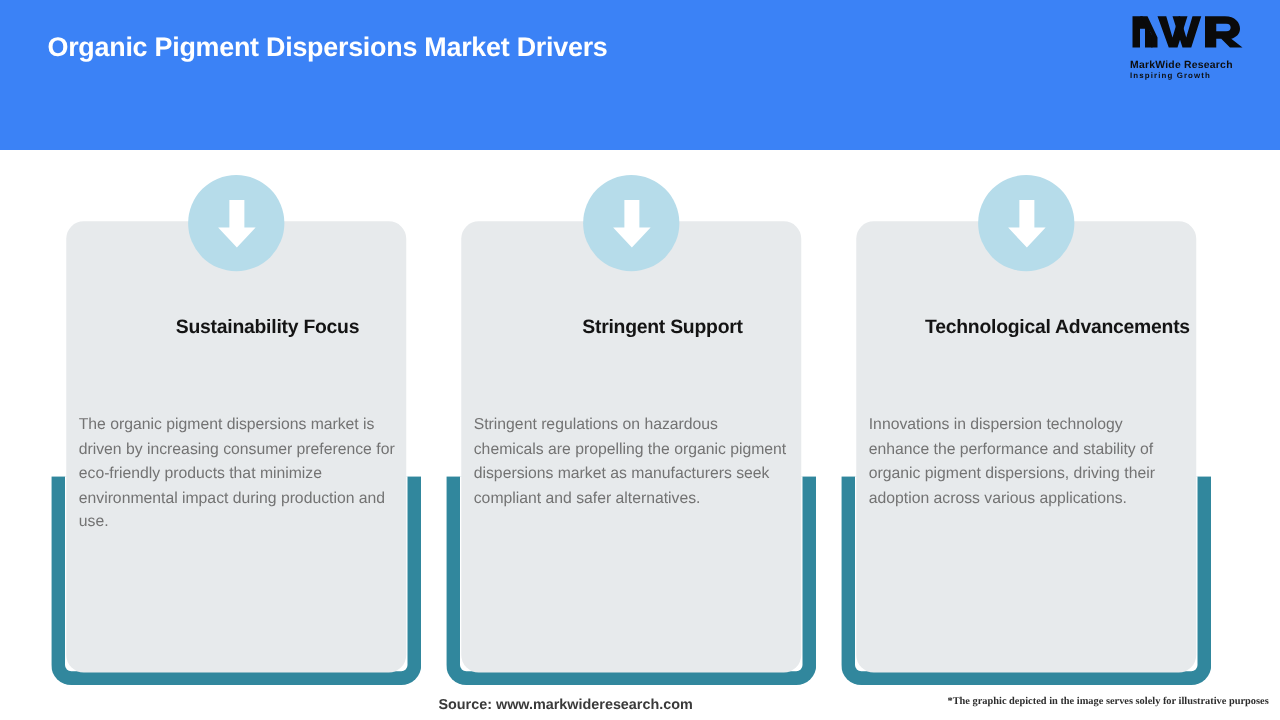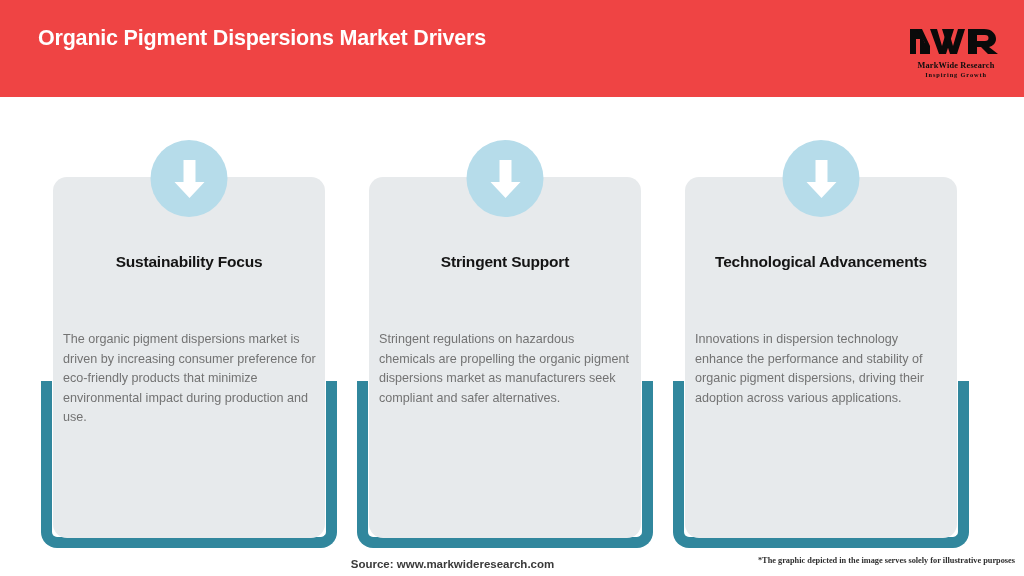--- a/index.html
+++ b/index.html
@@ -14,43 +14,42 @@
     overflow: hidden;
     position: relative;
   }
 
   
   .header {
     position: absolute;
     left: 0;
     top: 0;
     width: 1024px;
-    height: 97px;
-    background: #ef4444;
+    height: 120px;
+    background: #3b82f6;
   }
   .header-title {
     position: absolute;
     left: 38px;
     top: 26px;
     font-size: 21.5px;
     font-weight: bold;
     color: #ffffff;
     letter-spacing: -0.2px;
     white-space: nowrap;
   }
 
   
   .logo {
     position: absolute;
     right: 16px;
-    top: 26px;
+    top: 10px;
     width: 104px;
     height: 52px;
-    text-align: center;
-    font-family: Liberation Serif, serif;
+    text-align: left;
   }
   .logo-mark {
     display: block;
     margin: 0 auto;
   }
   .logo-name {
     display: block;
     font-size: 8.3px;
     font-weight: bold;
     color: #0d0d0d;
@@ -130,20 +129,21 @@
   .card-title {
     position: absolute;
     left: 0;
     top: 76px;
     width: 272px;
     text-align: center;
     font-size: 15.5px;
     font-weight: bold;
     color: #141414;
     letter-spacing: -0.2px;
+    padding-left: 25px;
   }
 
   .card-body {
     position: absolute;
     left: 10px;
     top: 153px;
     width: 254px;
     font-size: 12.6px;
     line-height: 19.5px;
     color: #737373;

